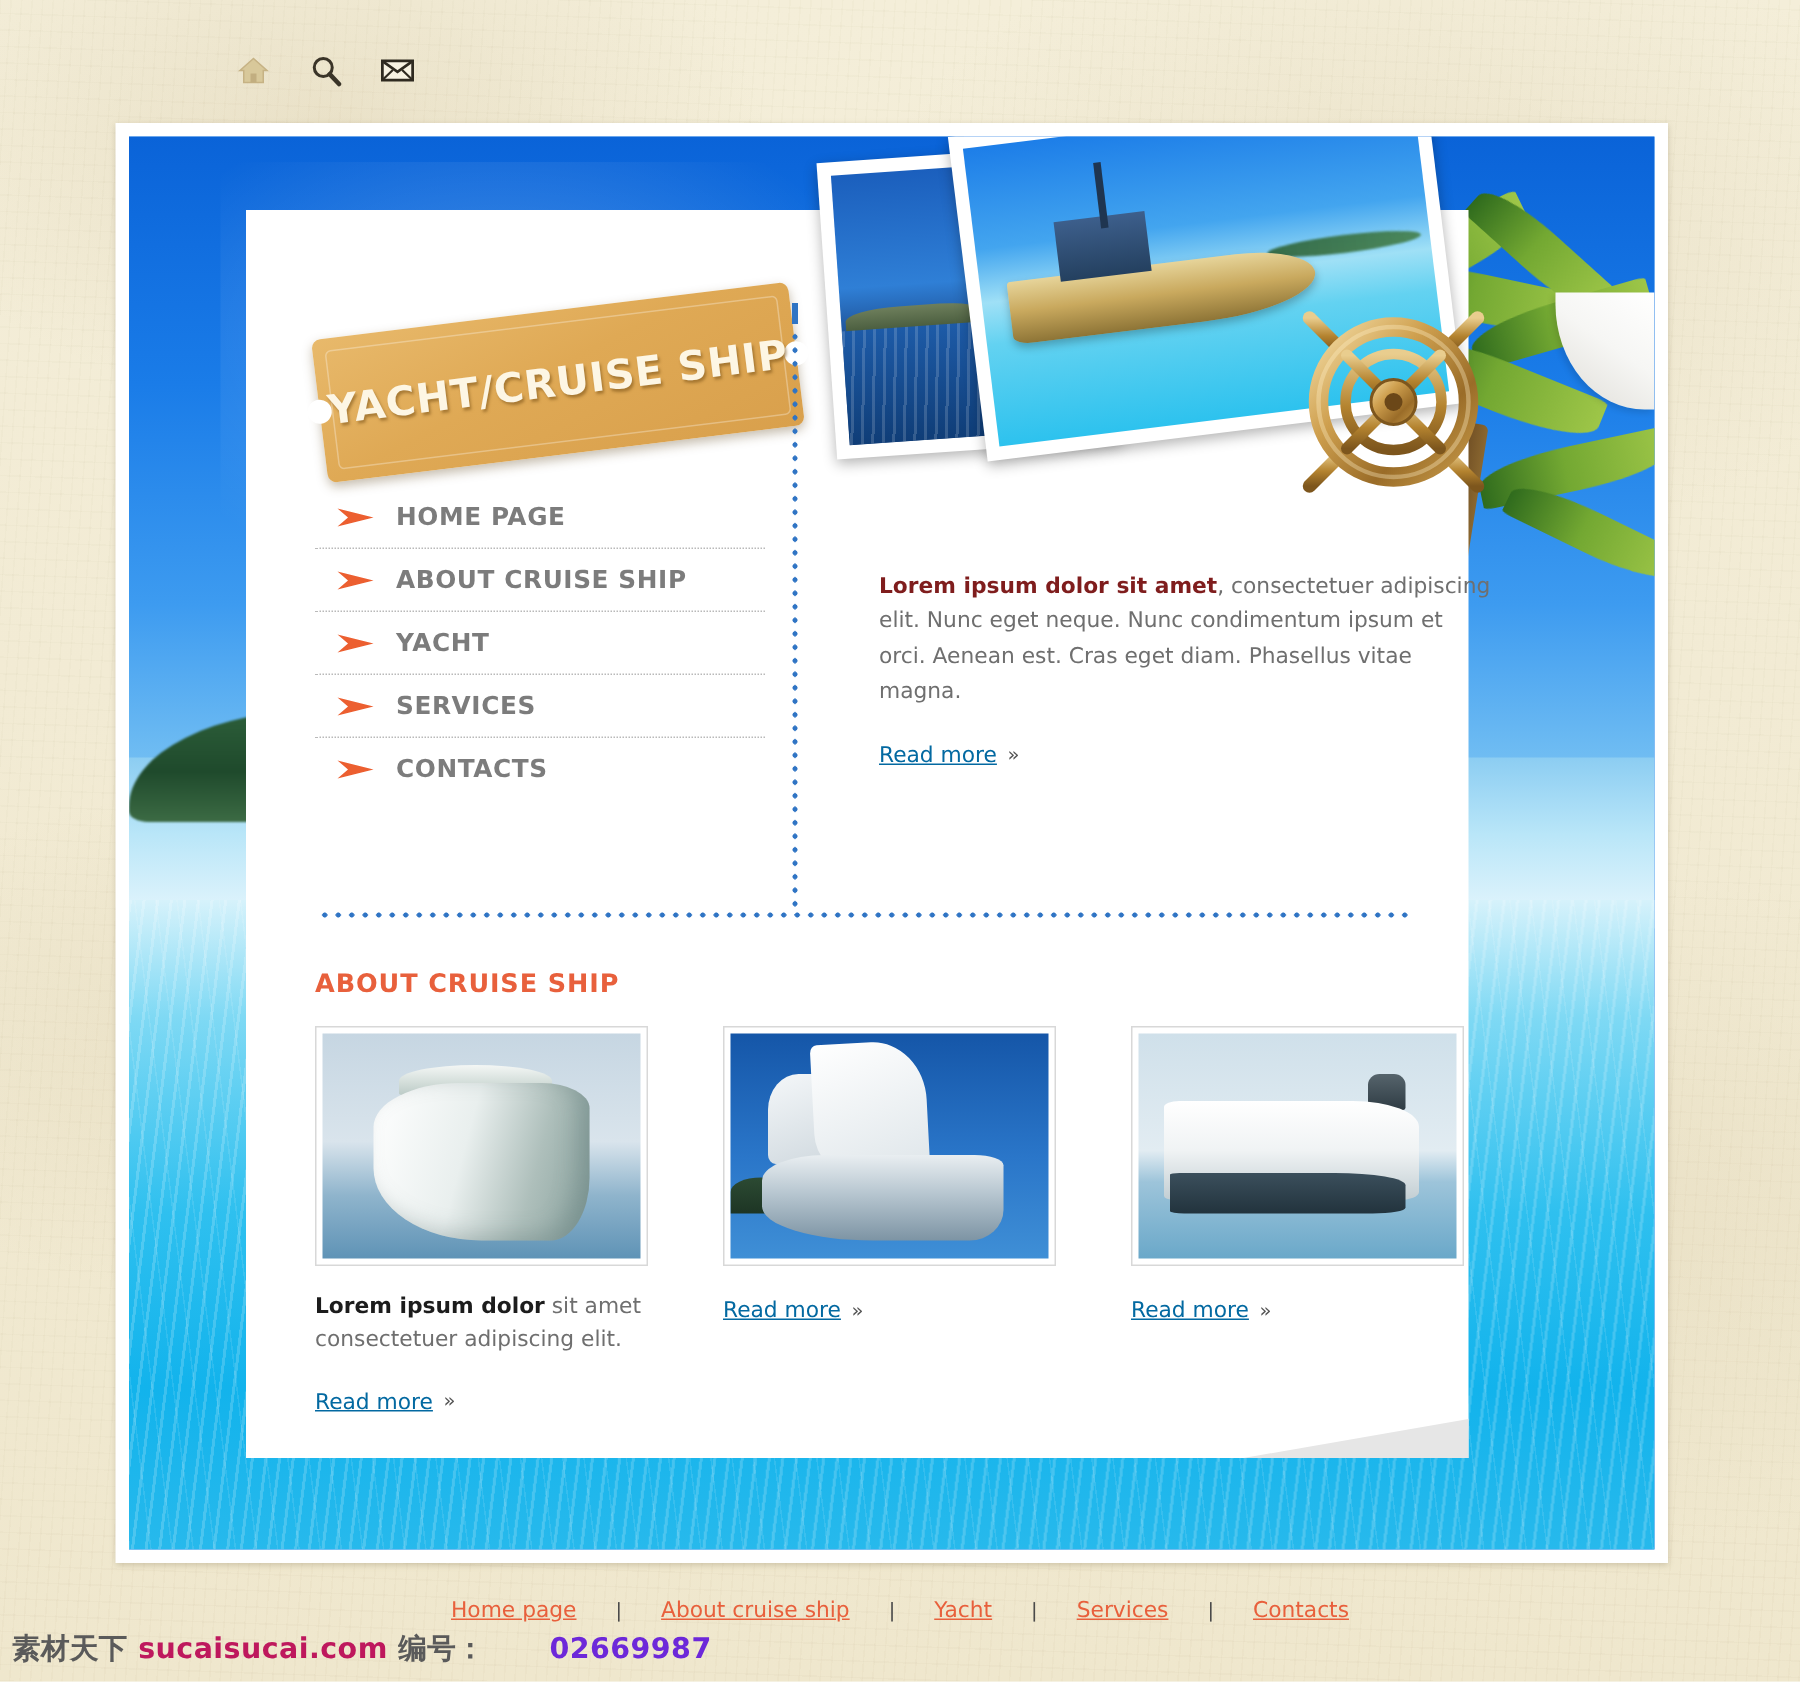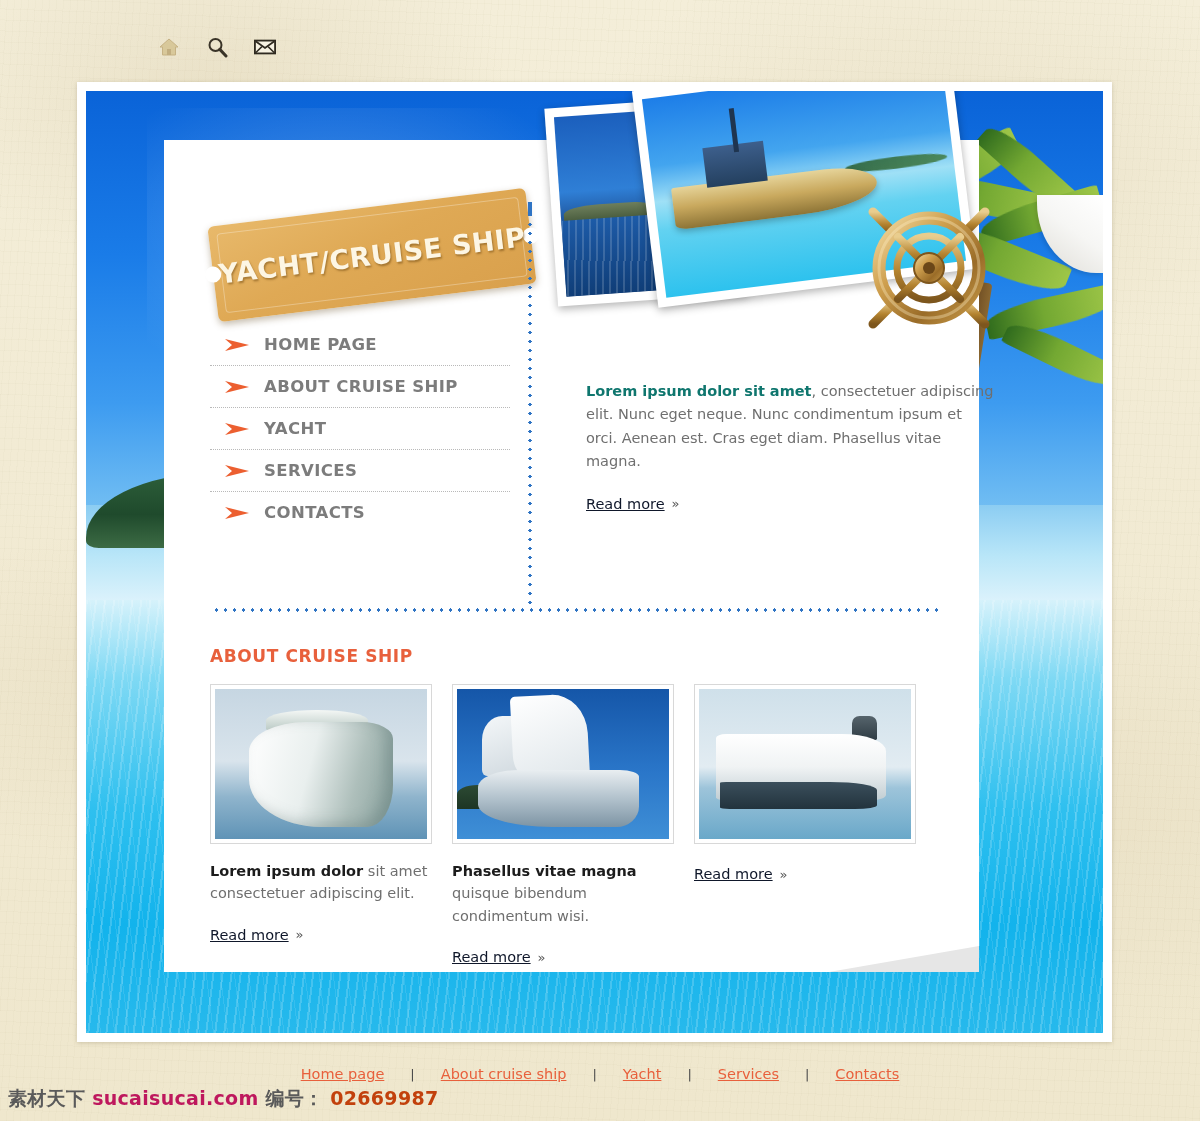--- a/index.html
+++ b/index.html
@@ -339,49 +339,49 @@
     font-weight: bold;
     color: #e8603c;
     letter-spacing: .6px;
     margin-bottom: 18px;
   }
   .body-text {
     font-size: 14.5px;
     line-height: 1.62;
     color: #6f6f6f;
   }
-  .body-text b { color: #0f766e; }
+  .body-text b { color: #7f1d1d; }
 
   .read-more {
     display: inline-flex;
     align-items: center;
     gap: 7px;
     margin-top: 22px;
     cursor: pointer;
   }
   .read-more .rm-text {
     font-size: 14.5px;
-    color: #0f172a;
+    color: #0369a1;
     text-decoration: underline;
   }
   .read-more .rm-arrow {
     font-size: 13px;
     color: #555;
   }
 
   
   .about {
     position: absolute;
     left: 46px; top: 506px;
     width: 740px;
     z-index: 26;
   }
   .cols {
     display: flex;
-    gap: 20px;
+    gap: 50px;
     margin-top: 18px;
   }
   .col { width: 222px; }
   .thumb {
     width: 222px;
     height: 160px;
     border: 1px solid #d8d8d8;
     padding: 4px;
     background: #fff;
   }
@@ -490,21 +490,21 @@
     left: 8px;
     top: 1086px;
     font-size: 19px;
     color: #5a5a5a;
     font-weight: bold;
     letter-spacing: .3px;
     z-index: 50;
     white-space: nowrap;
   }
   .watermark .dom { color: #be185d; }
-  .watermark .num { color: #c2410c; }
+  .watermark .num { color: #6d28d9; margin-left: 36px; }
 </style>
 </head>
 <body>
 
 <div class="page-bg">
   <div class="scribble" style="left:340px; top:48px; font-size:13px; transform:rotate(-2deg);">&nbsp;</div>
   <div class="scribble" style="left:460px; top:60px; font-size:12px;">&nbsp;</div>
 </div>
 
 <div class="toolbar">
@@ -685,21 +685,20 @@
 
           <div class="col">
             <div class="thumb">
               <div class="thumb-inner t2">
                 <div class="shore"></div>
                 <div class="sail2"></div>
                 <div class="sail"></div>
                 <div class="hull2"></div>
               </div>
             </div>
-            <p class="col-title"><b>Phasellus vitae magna</b><span> quisque bibendum condimentum wisi.</span></p>
             <a class="read-more">
               <span class="rm-text">Read more</span>
               <span class="rm-arrow">»</span>
             </a>
           </div>
 
           <div class="col">
             <div class="thumb">
               <div class="thumb-inner t3">
                 <div class="funnel"></div>

